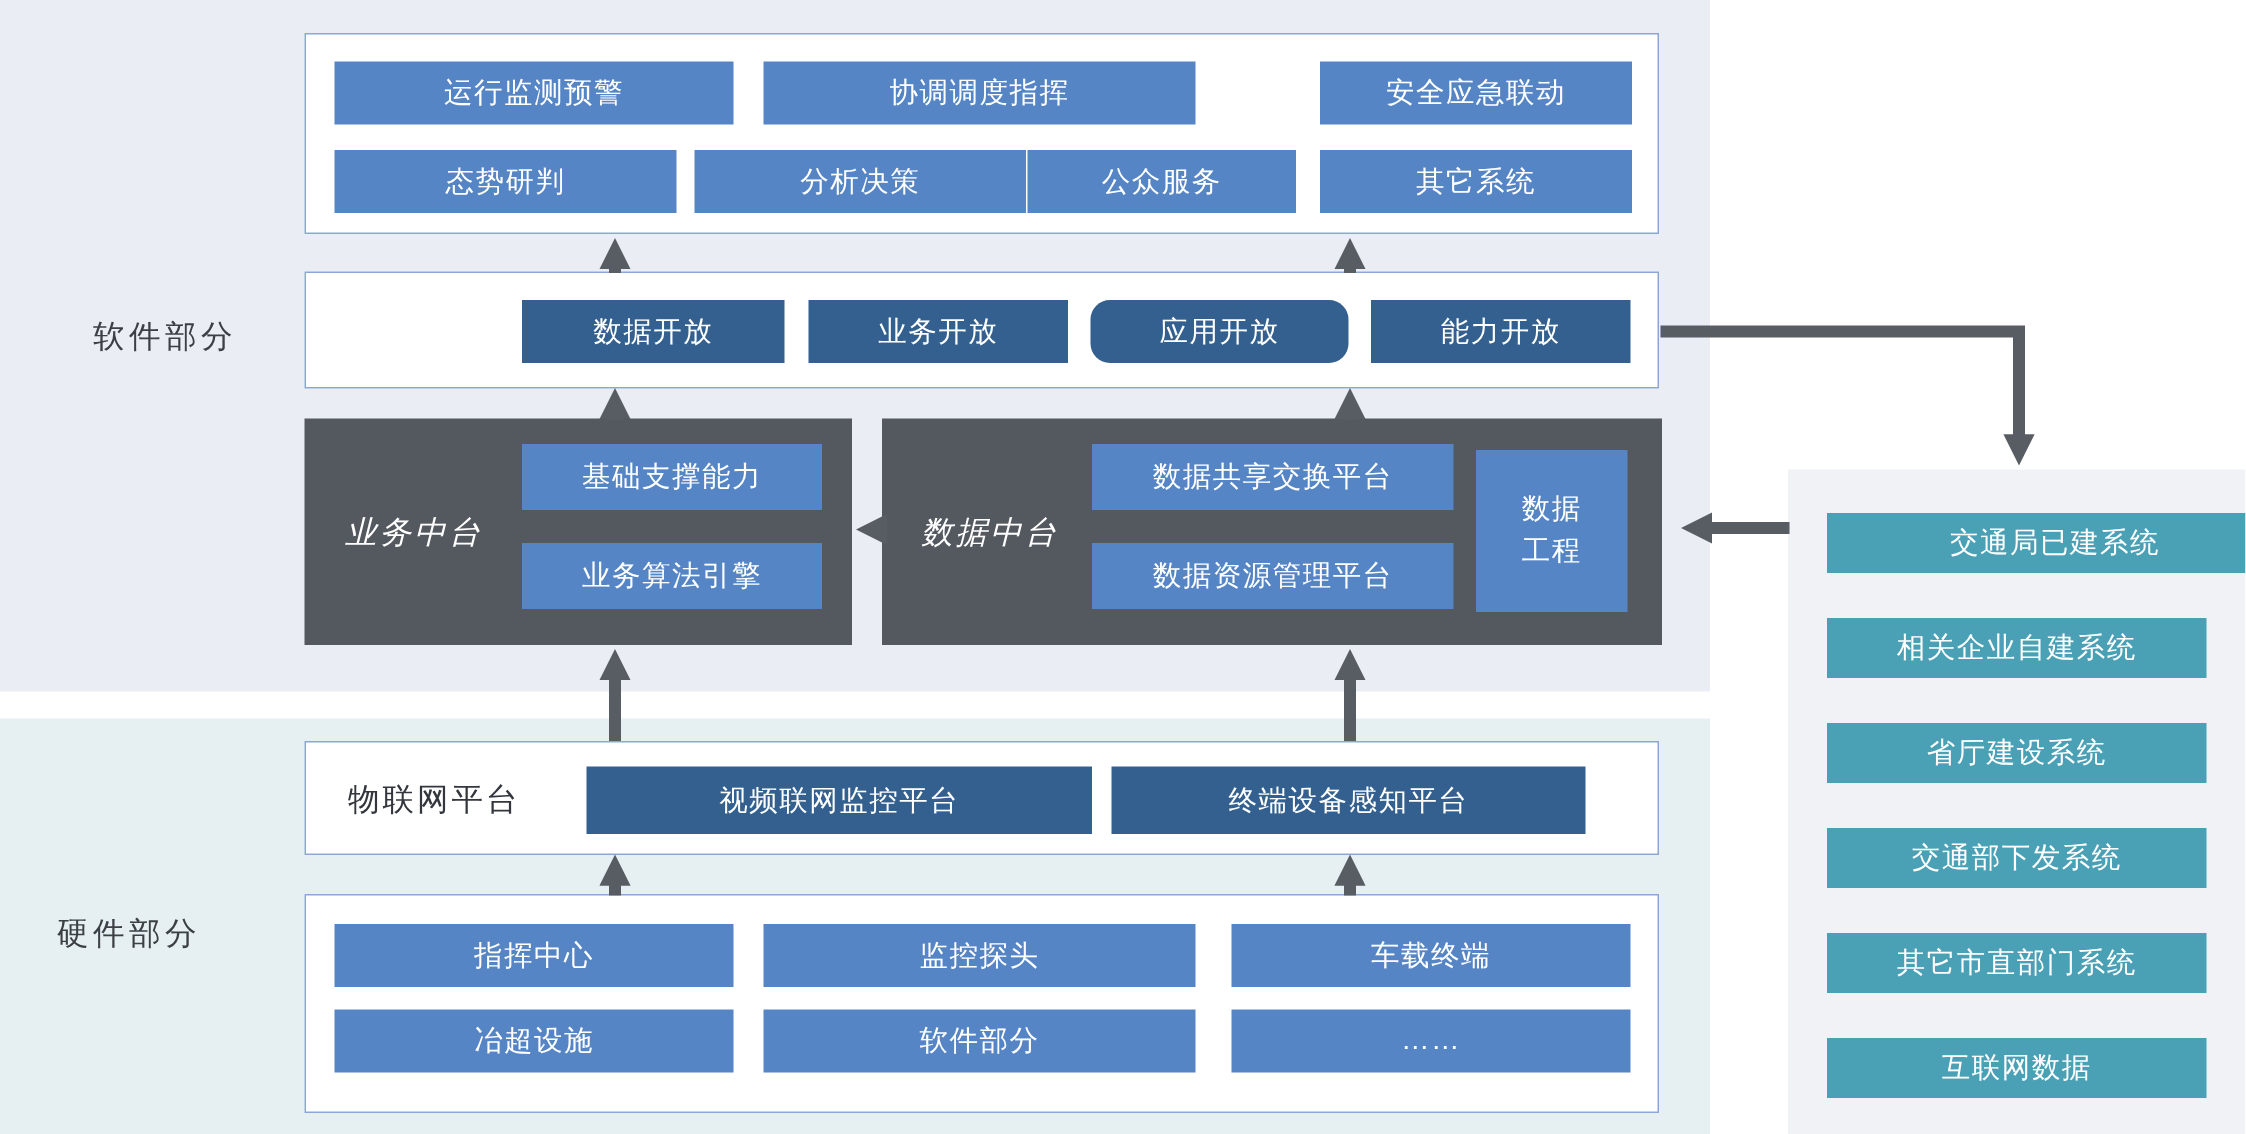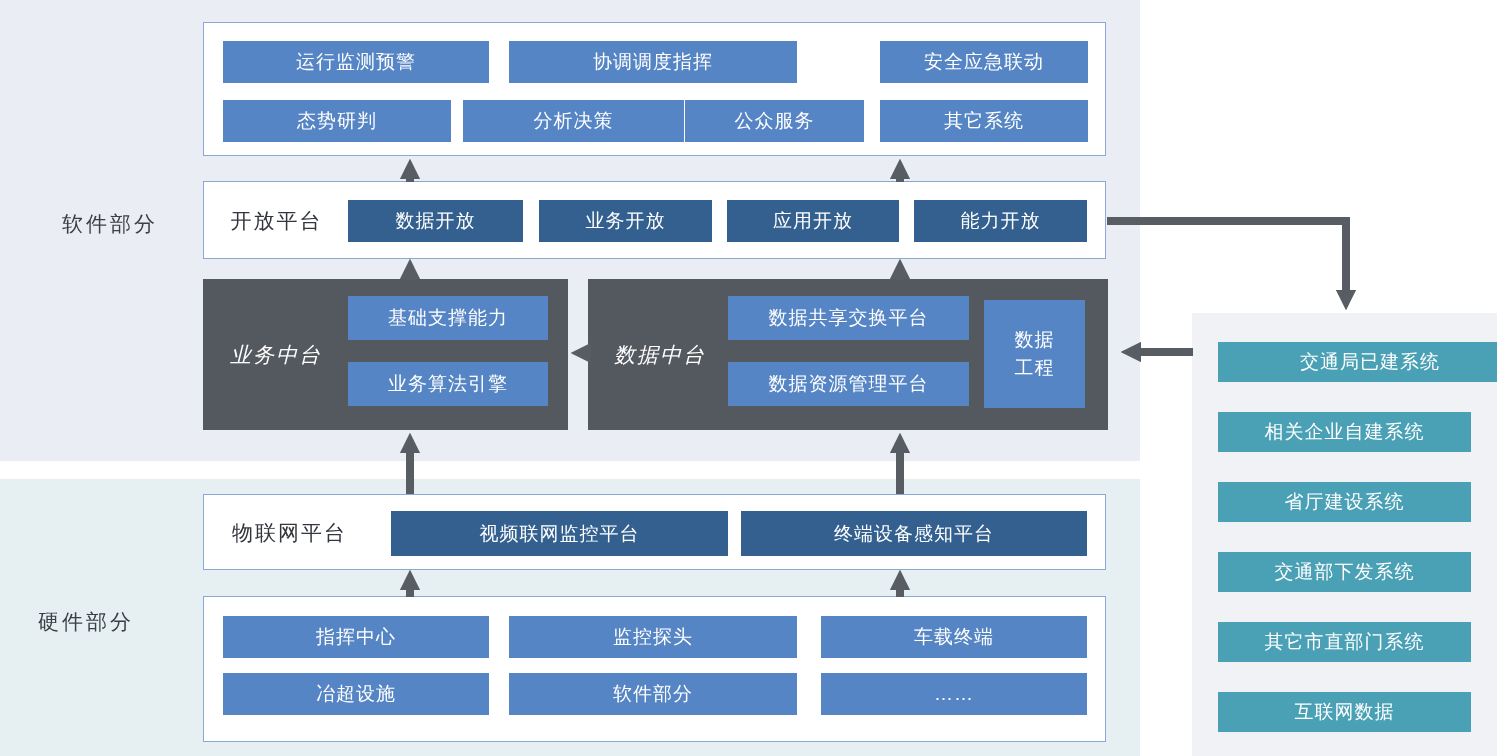--- a/index.html
+++ b/index.html
@@ -36,45 +36,44 @@
     <div class="btn btn-blue" style="left:19px;top:18px;width:266px;height:42px;">运行监测预警</div>
     <div class="btn btn-blue" style="left:305px;top:18px;width:288px;height:42px;">协调调度指挥</div>
     <div class="btn btn-blue" style="left:676px;top:18px;width:208px;height:42px;">安全应急联动</div>
     <div class="btn btn-blue" style="left:19px;top:77px;width:228px;height:42px;">态势研判</div>
     <div class="btn btn-blue" style="left:481px;top:77px;width:179px;height:42px;">公众服务</div>
     <div class="btn btn-blue" style="left:259px;top:77px;width:221px;height:42px;">分析决策</div>
     <div class="btn btn-blue" style="left:676px;top:77px;width:208px;height:42px;">其它系统</div>
   </div>
 
   <div class="outline-box" style="left:203px;top:181px;width:903px;height:78px;">
-    <div class="box-label" style="left:20px;top:0;width:105px;height:78px;">开放平台</div>
     <div class="btn btn-dark" style="left:144px;top:18px;width:175px;height:42px;">数据开放</div>
     <div class="btn btn-dark" style="left:335px;top:18px;width:173px;height:42px;">业务开放</div>
-    <div class="btn btn-dark" style="left:523px;top:18px;width:172px;height:42px;">应用开放</div>
+    <div class="btn btn-dark" style="left:523px;top:18px;width:172px;height:42px;border-radius:13px;">应用开放</div>
     <div class="btn btn-dark" style="left:710px;top:18px;width:173px;height:42px;">能力开放</div>
   </div>
 
   <div class="panel-dark" style="left:203px;top:279px;width:365px;height:151px;">
     <div class="panel-label" style="left:18px;top:0;width:110px;height:151px;">业务中台</div>
     <div class="btn btn-blue" style="left:145px;top:17px;width:200px;height:44px;">基础支撑能力</div>
     <div class="btn btn-blue" style="left:145px;top:83px;width:200px;height:44px;">业务算法引擎</div>
   </div>
 
   <div class="panel-dark" style="left:588px;top:279px;width:520px;height:151px;">
     <div class="panel-label" style="left:16px;top:0;width:112px;height:151px;">数据中台</div>
     <div class="btn btn-blue" style="left:140px;top:17px;width:241px;height:44px;">数据共享交换平台</div>
     <div class="btn btn-blue" style="left:140px;top:83px;width:241px;height:44px;">数据资源管理平台</div>
     <div class="btn btn-blue multiline" style="left:396px;top:21px;width:101px;height:108px;">数据
 工程</div>
   </div>
 
   <div class="outline-box" style="left:203px;top:494px;width:903px;height:76px;">
     <div class="box-label" style="left:18px;top:0;width:135px;height:76px;">物联网平台</div>
     <div class="btn btn-dark" style="left:187px;top:16px;width:337px;height:45px;">视频联网监控平台</div>
-    <div class="btn btn-dark" style="left:537px;top:16px;width:346px;height:45px;">终端设备感知平台</div>
+    <div class="btn btn-dark" style="left:537px;top:16px;width:316px;height:45px;">终端设备感知平台</div>
   </div>
 
   <div class="outline-box" style="left:203px;top:596px;width:903px;height:146px;">
     <div class="btn btn-blue" style="left:305px;top:19px;width:288px;height:42px;">监控探头</div>
     <div class="btn btn-blue" style="left:19px;top:19px;width:266px;height:42px;">指挥中心</div>
     <div class="btn btn-blue" style="left:617px;top:19px;width:266px;height:42px;">车载终端</div>
     <div class="btn btn-blue" style="left:19px;top:76px;width:266px;height:42px;">冶超设施</div>
     <div class="btn btn-blue" style="left:305px;top:76px;width:288px;height:42px;">软件部分</div>
     <div class="btn btn-blue" style="left:617px;top:76px;width:266px;height:42px;">……</div>
   </div>

